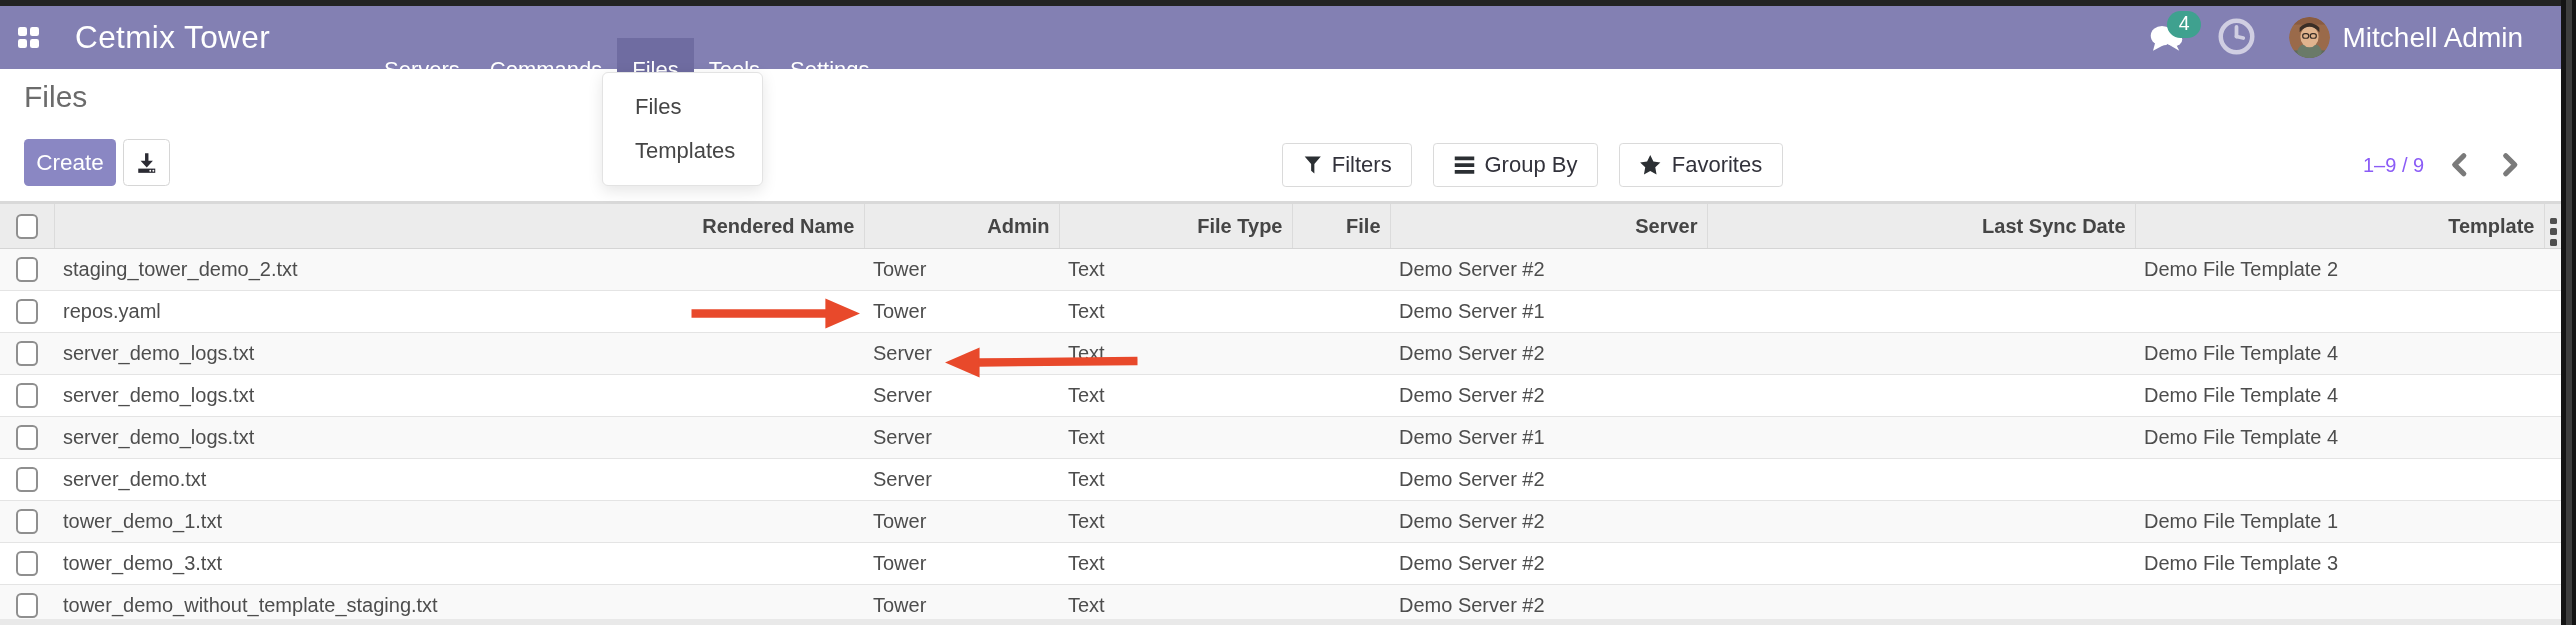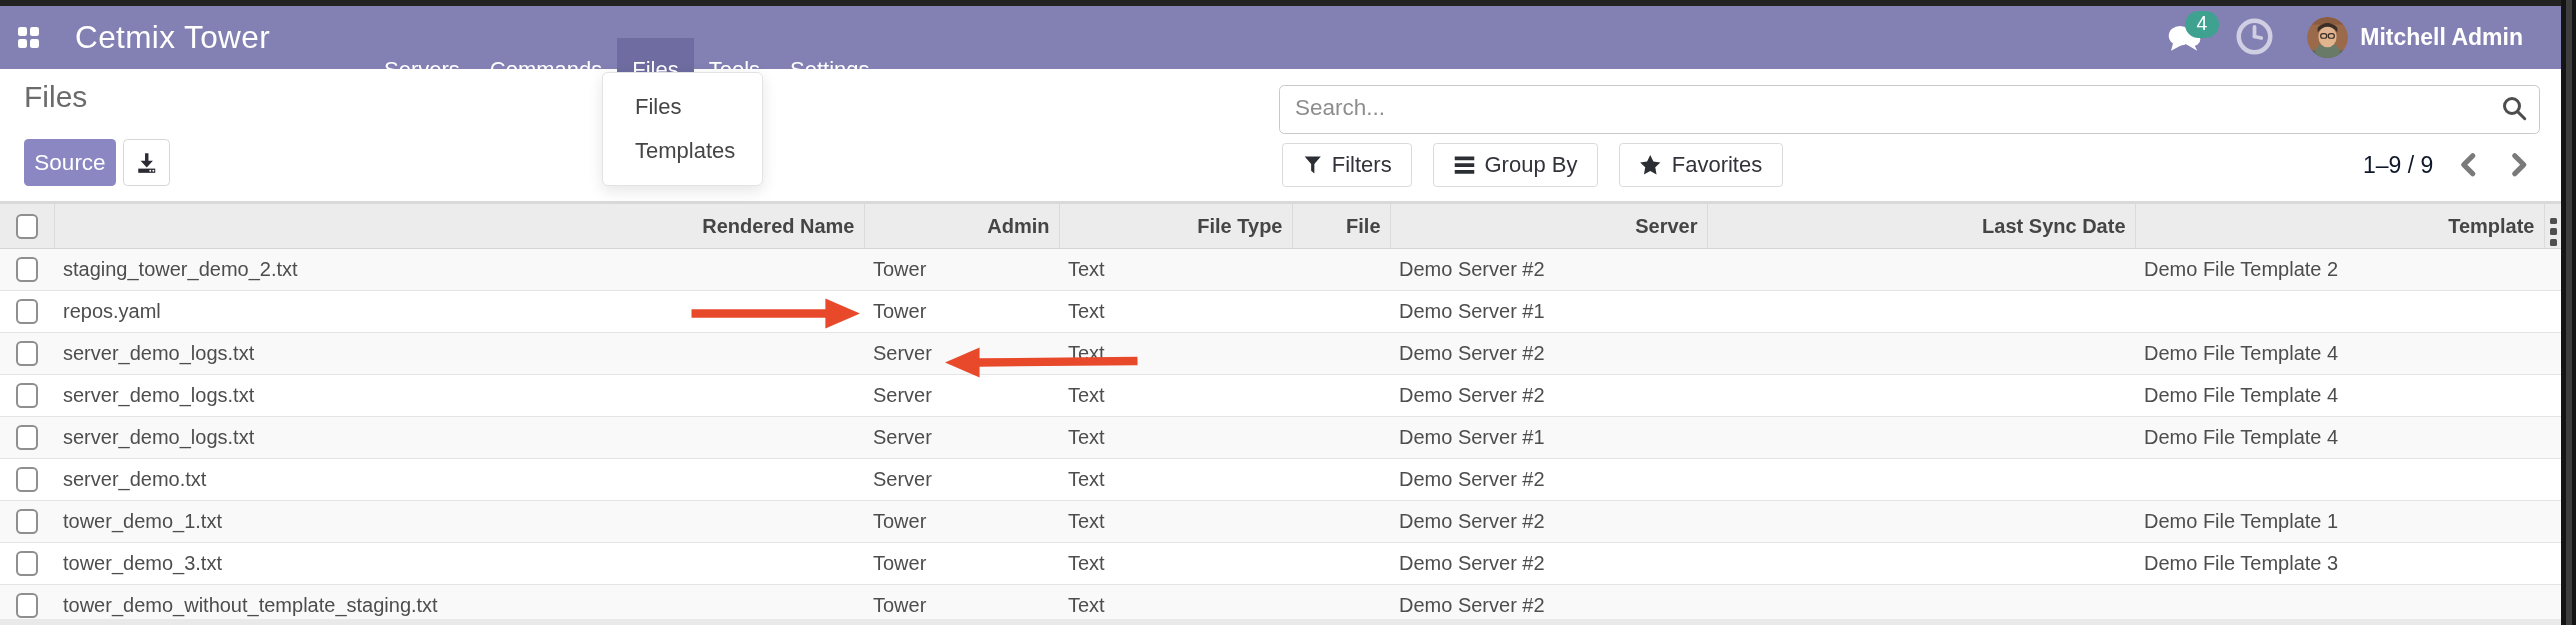--- a/index.html
+++ b/index.html
@@ -19,21 +19,21 @@
   .brand{position:absolute;left:75px;top:0;height:63px;display:flex;align-items:center;font-size:31.5px;font-weight:500;letter-spacing:0.4px;white-space:nowrap;}
   .nav-menus{position:absolute;left:369px;top:0;height:63px;display:flex;align-items:stretch;margin-top:32px;}
   .nav-item{display:flex;align-items:center;padding:0 15px;font-size:22px;white-space:nowrap;cursor:pointer;}
   .nav-item.active{background:var(--navbar-active-bg,#6f6ca1);}
   .systray{position:absolute;right:38px;top:0;height:63px;display:flex;align-items:center;gap:33px;}
   .msg-wrap{position:relative;width:35px;height:30px;cursor:pointer;}
   .badge{position:absolute;top:-12px;left:18px;background:var(--badge-bg,#3fa18f);color:#fff;font-size:19.5px;line-height:19.5px;padding:3.8px 11.3px;border-radius:18px;}
   .clock-wrap{opacity:.62;cursor:pointer;}
   .user-menu{display:flex;align-items:center;gap:12px;cursor:pointer;}
   .avatar{width:41px;height:41px;border-radius:50%;overflow:hidden;display:block;}
-  .user-name{font-size:23px;font-weight:700;white-space:nowrap;}
+  .user-name{font-size:28px;font-weight:400;white-space:nowrap;}
 
   
   .dropdown{position:absolute;left:602px;top:72px;width:159px;background:#fff;border:0.8px solid #e3e3e3;border-radius:6px;
             box-shadow:0 4.5px 15px rgba(0,0,0,.10);padding:12px 0;z-index:70;}
   .dropdown-item{font-size:22px;color:#454545;padding:9px 0 9px 32px;cursor:pointer;white-space:nowrap;}
 
   
   .page-title{position:absolute;left:24px;top:80px;font-size:30px;color:#6b6b6b;z-index:5;}
   .cp-buttons{position:absolute;left:24px;top:139px;display:flex;gap:6.8px;z-index:5;}
   .btn-create{width:92px;height:47px;background:var(--primary-btn-bg,#8a87c3);color:#fff;border:none;border-radius:4.5px;font-size:22.5px;font-family:inherit;cursor:pointer;}
@@ -43,21 +43,21 @@
   .search-box input{position:absolute;left:0;top:0;width:1200px;height:44px;border:none;outline:none;background:transparent;
                     font-size:22.5px;font-family:inherit;color:#555;padding:0 0 0 15px;}
   .search-box input::placeholder{color:#8d8d8d;}
   .search-glass{position:absolute;right:10.5px;top:8.3px;cursor:pointer;}
 
   .filter-row{position:absolute;left:1282px;top:143px;display:flex;gap:21px;z-index:5;}
   .filter-btn{height:44px;background:#fff;border:1.5px solid #dadada;border-radius:3.8px;display:flex;align-items:center;gap:9.8px;
               padding:0 19.5px;font-size:22px;color:#32323b;font-family:inherit;cursor:pointer;white-space:nowrap;}
 
   .pager{position:absolute;left:2363px;top:143px;height:44px;display:flex;align-items:center;gap:19.5px;z-index:5;}
-  .pager-text{font-size:23px;color:#0f172a;white-space:nowrap;}
+  .pager-text{font-size:20px;color:#8b5cf6;white-space:nowrap;}
   .pager-btn{background:none;border:none;padding:0 4.5px;cursor:pointer;display:flex;align-items:center;}
 
   
   .table-wrap{position:absolute;left:0;top:201px;width:2561px;z-index:1;}
   table{border-collapse:collapse;table-layout:fixed;width:2561px;}
   thead th{background:#ececec;height:44px;font-size:20px;font-weight:700;color:#454545;text-align:right;padding:0 9px;
            border-top:3px solid #d9d9d9;border-bottom:1.5px solid #d5d5d5;border-right:1.5px solid #dbdbdb;cursor:pointer;
            white-space:nowrap;overflow:hidden;}
   thead th:last-child,thead th.kebab-cell{border-right:none;}
   tbody td{height:41px;font-size:20px;color:#4d4d4d;padding:0 9px;border-bottom:1.5px solid #e4e4e4;
@@ -140,40 +140,31 @@
   </div>
 
   <div class="dropdown">
       <div class="dropdown-item">Files</div>
       <div class="dropdown-item">Templates</div>
     </div>
 
   <div class="page-title">Files</div>
 
   <div class="cp-buttons">
-    <button class="btn-create">Source</button>
+    <button class="btn-create">Create</button>
     <button class="btn-import">
       <svg width="25.5" height="25.5" viewBox="0 0 24 24">
         <path d="M10.4 3 h3.2 v7 h4.2 L12 16.5 6.2 10 h4.2 Z" fill="#2b2b33"></path>
         <path d="M4 17.5 h16 v4 h-16 Z" fill="#2b2b33"></path>
         <circle cx="15.3" cy="19.5" r="0.9" fill="#ffffff"></circle>
         <circle cx="18.2" cy="19.5" r="0.9" fill="#ffffff"></circle>
       </svg>
     </button>
   </div>
 
-  <div class="search-box">
-    <input type="text" placeholder="Search..." style="">
-    <span class="search-glass">
-      <svg width="28.5" height="28.5" viewBox="0 0 38 38">
-        <circle cx="16" cy="16" r="10" fill="none" stroke="#4d4d4d" stroke-width="4"></circle>
-        <line x1="23.5" y1="23.5" x2="33" y2="33" stroke="#4d4d4d" stroke-width="4" stroke-linecap="round"></line>
-      </svg>
-    </span>
-  </div>
 
   <div class="filter-row">
     <button class="filter-btn">
       <svg width="19.5" height="21" viewBox="0 0 24 26">
         <path d="M2 2 h20 l-8 9 v12 l-4 -3.5 v-8.5 Z" fill="#2b2f33"></path>
       </svg>
       <span>Filters</span>
     </button>
     <button class="filter-btn">
       <svg width="21" height="19.5" viewBox="0 0 28 26">

